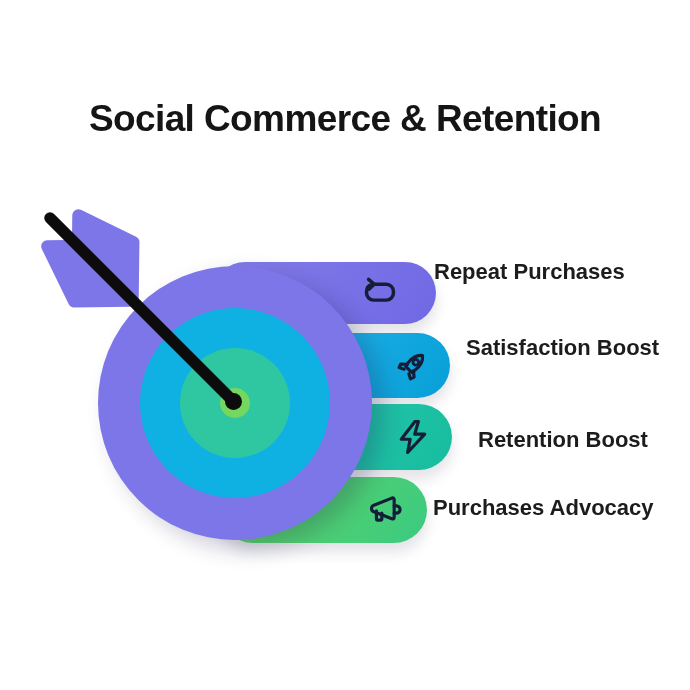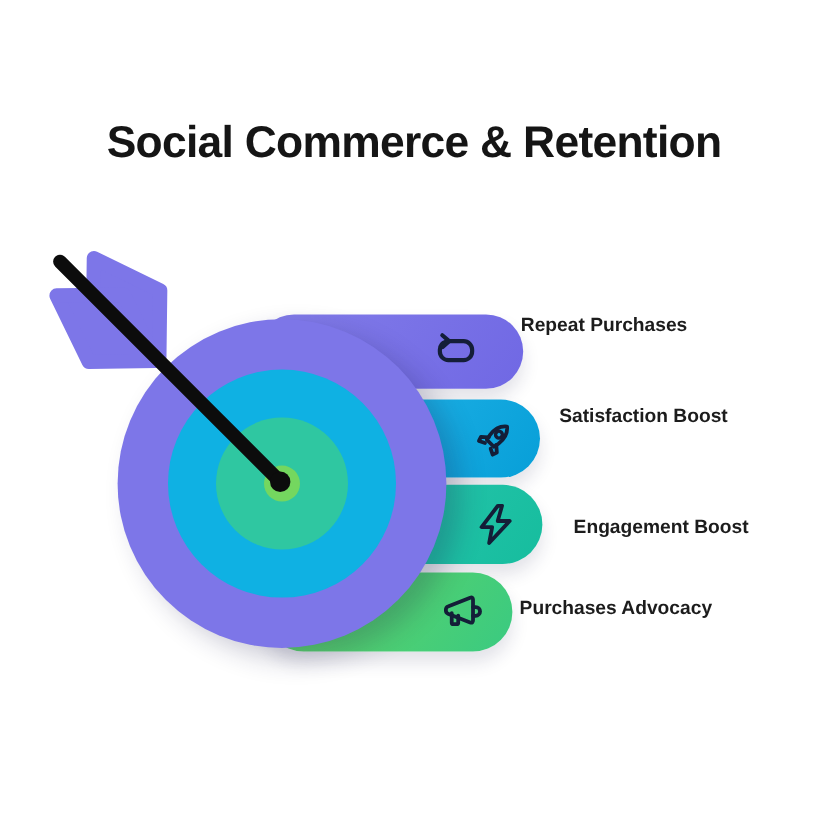--- a/index.html
+++ b/index.html
@@ -45,21 +45,21 @@
   }
   .icon svg{width:38px;height:38px;display:block;}
   .icon-1{left:361px;top:258px;}
   .icon-2{left:393px;top:331px;}
   .icon-3{left:394px;top:402px;}
   .icon-4{left:366px;top:475px;}
   
   .label{
     position:absolute;
     z-index:4;
-    font-size:16px;
+    font-size:22px;
     font-weight:700;
     line-height:26px;
     color:#1c1c1c;
     white-space:nowrap;
   }
   .label-1{left:434px;top:243px;}
   .label-2{left:466px;top:319px;}
   .label-3{left:478px;top:411px;}
   .label-4{left:433px;top:479px;}
   
@@ -117,21 +117,21 @@
   <span class="icon icon-4">
     <svg viewBox="0 0 24 24" fill="none">
       <path class="ic" d="M4.6 9.1 L16.3 4.5 Q17.8 4 17.8 5.6 V16.4 Q17.8 18 16.3 17.5 L4.6 12.9 Q3.5 12.5 3.5 11 Q3.5 9.5 4.6 9.1 Z" stroke-width="2" stroke-linecap="round" stroke-linejoin="round" stroke="#141e38"></path>
       <path class="ic" d="M17.8 9.4 H19.2 A2.3 2.3 0 0 1 19.2 14 H17.8" stroke-width="2" stroke-linecap="round" stroke-linejoin="round" stroke="#141e38"></path>
       <path class="ic" d="M6.6 12.6 V17.6 Q6.6 18.4 7.4 18.4 H9.2 Q10 18.4 10 17.6 V13.9" stroke-width="2" stroke-linecap="round" stroke-linejoin="round" stroke="#141e38"></path>
     </svg>
   </span>
 
   <div class="label label-1" style="color: rgb(28, 28, 28);">Repeat Purchases</div>
   <div class="label label-2" style="color: rgb(28, 28, 28);">Satisfaction Boost</div>
-  <div class="label label-3" style="color: rgb(28, 28, 28);">Engagement Boost</div>
+  <div class="label label-3" style="color: rgb(28, 28, 28);">Retention Boost</div>
   <div class="label label-4" style="color: rgb(28, 28, 28);">Purchases Advocacy</div>
 
   <div class="ring ring-1" style="background: rgb(125, 118, 232);"></div>
   <div class="ring ring-2" style="background: rgb(15, 177, 227);"></div>
   <div class="ring ring-3" style="background: rgb(47, 199, 161);"></div>
   <div class="ring ring-4" style="background: rgb(116, 215, 95);"></div>
 
   <svg class="arrow-svg" viewBox="0 0 690 690">
     <g transform="translate(50,202) rotate(45)">
       <path class="feather" d="M18 -22 L76 -42 L115 -2 L57 18 Z" stroke-width="12" stroke-linejoin="round" fill="#7d76e8" stroke="#7d76e8"></path>

